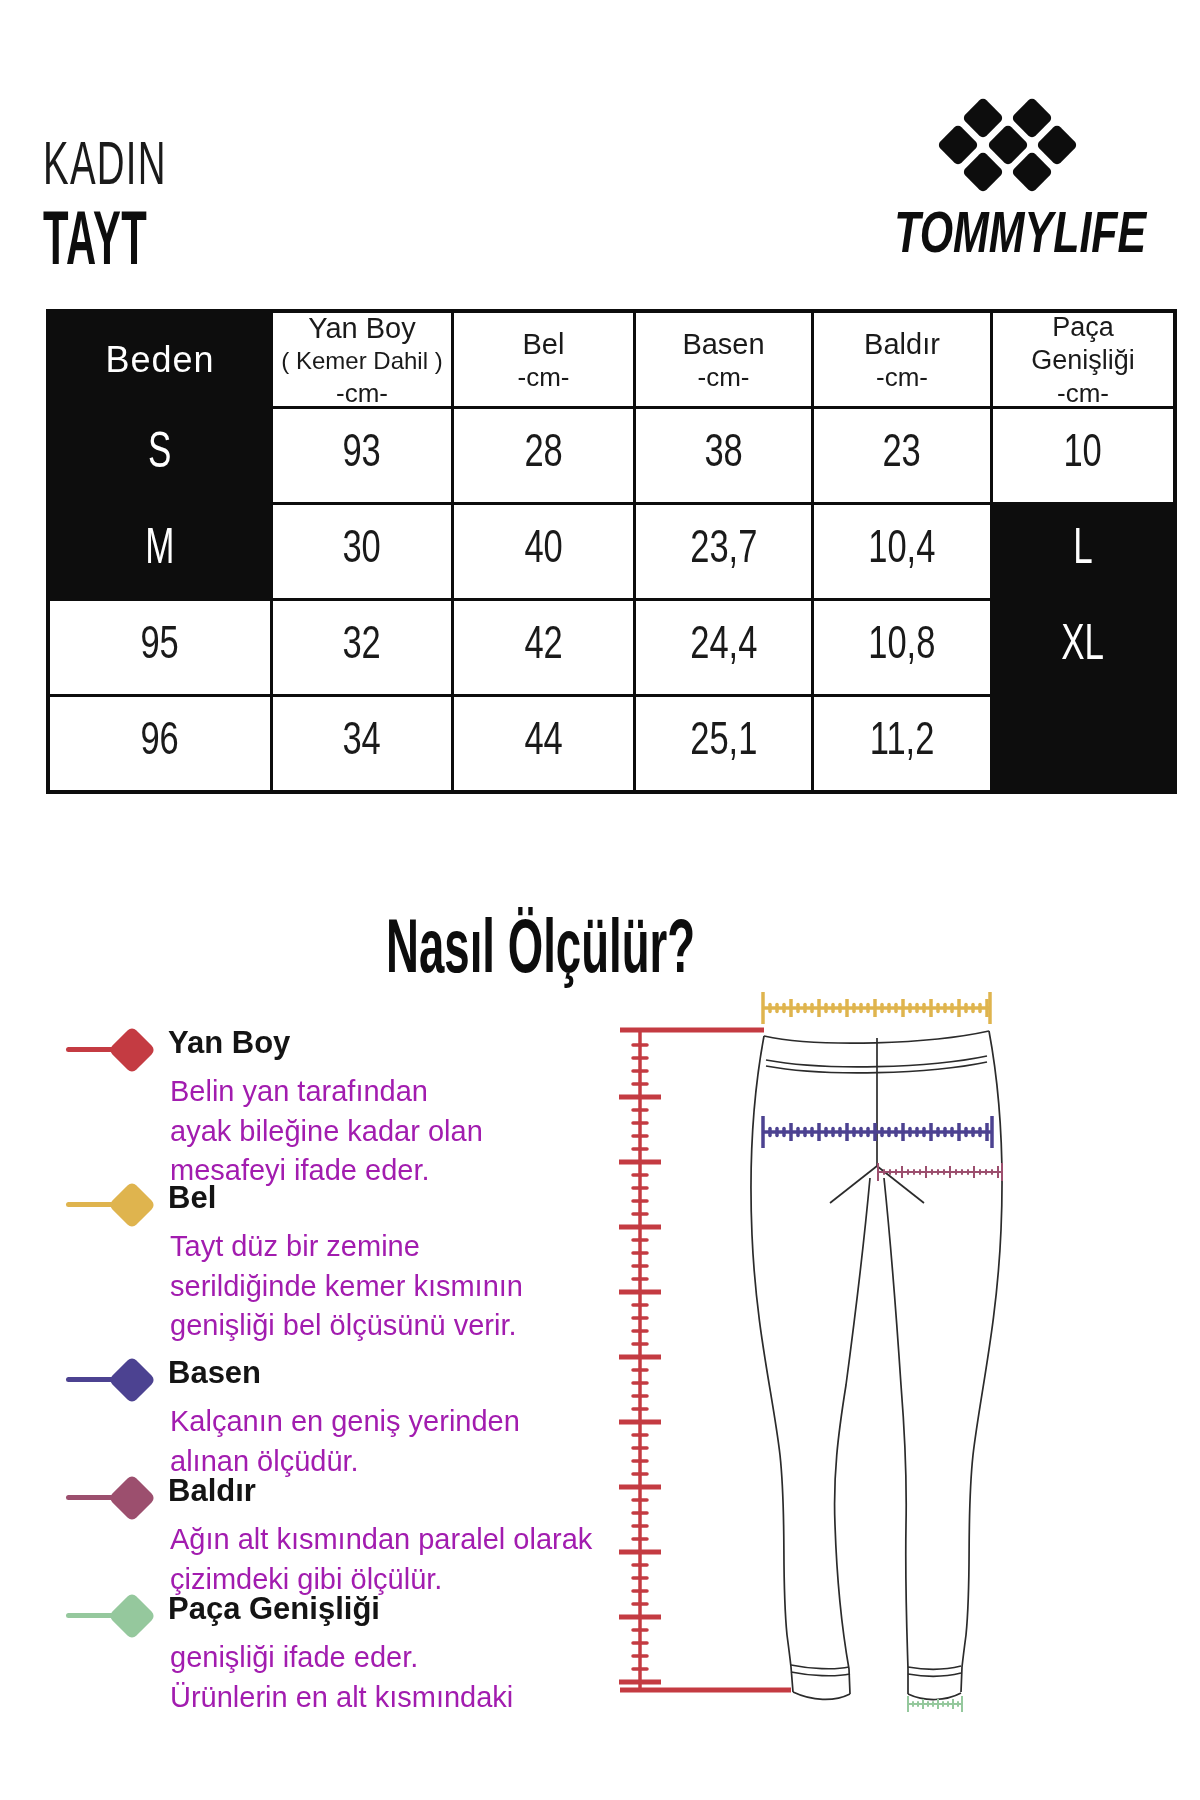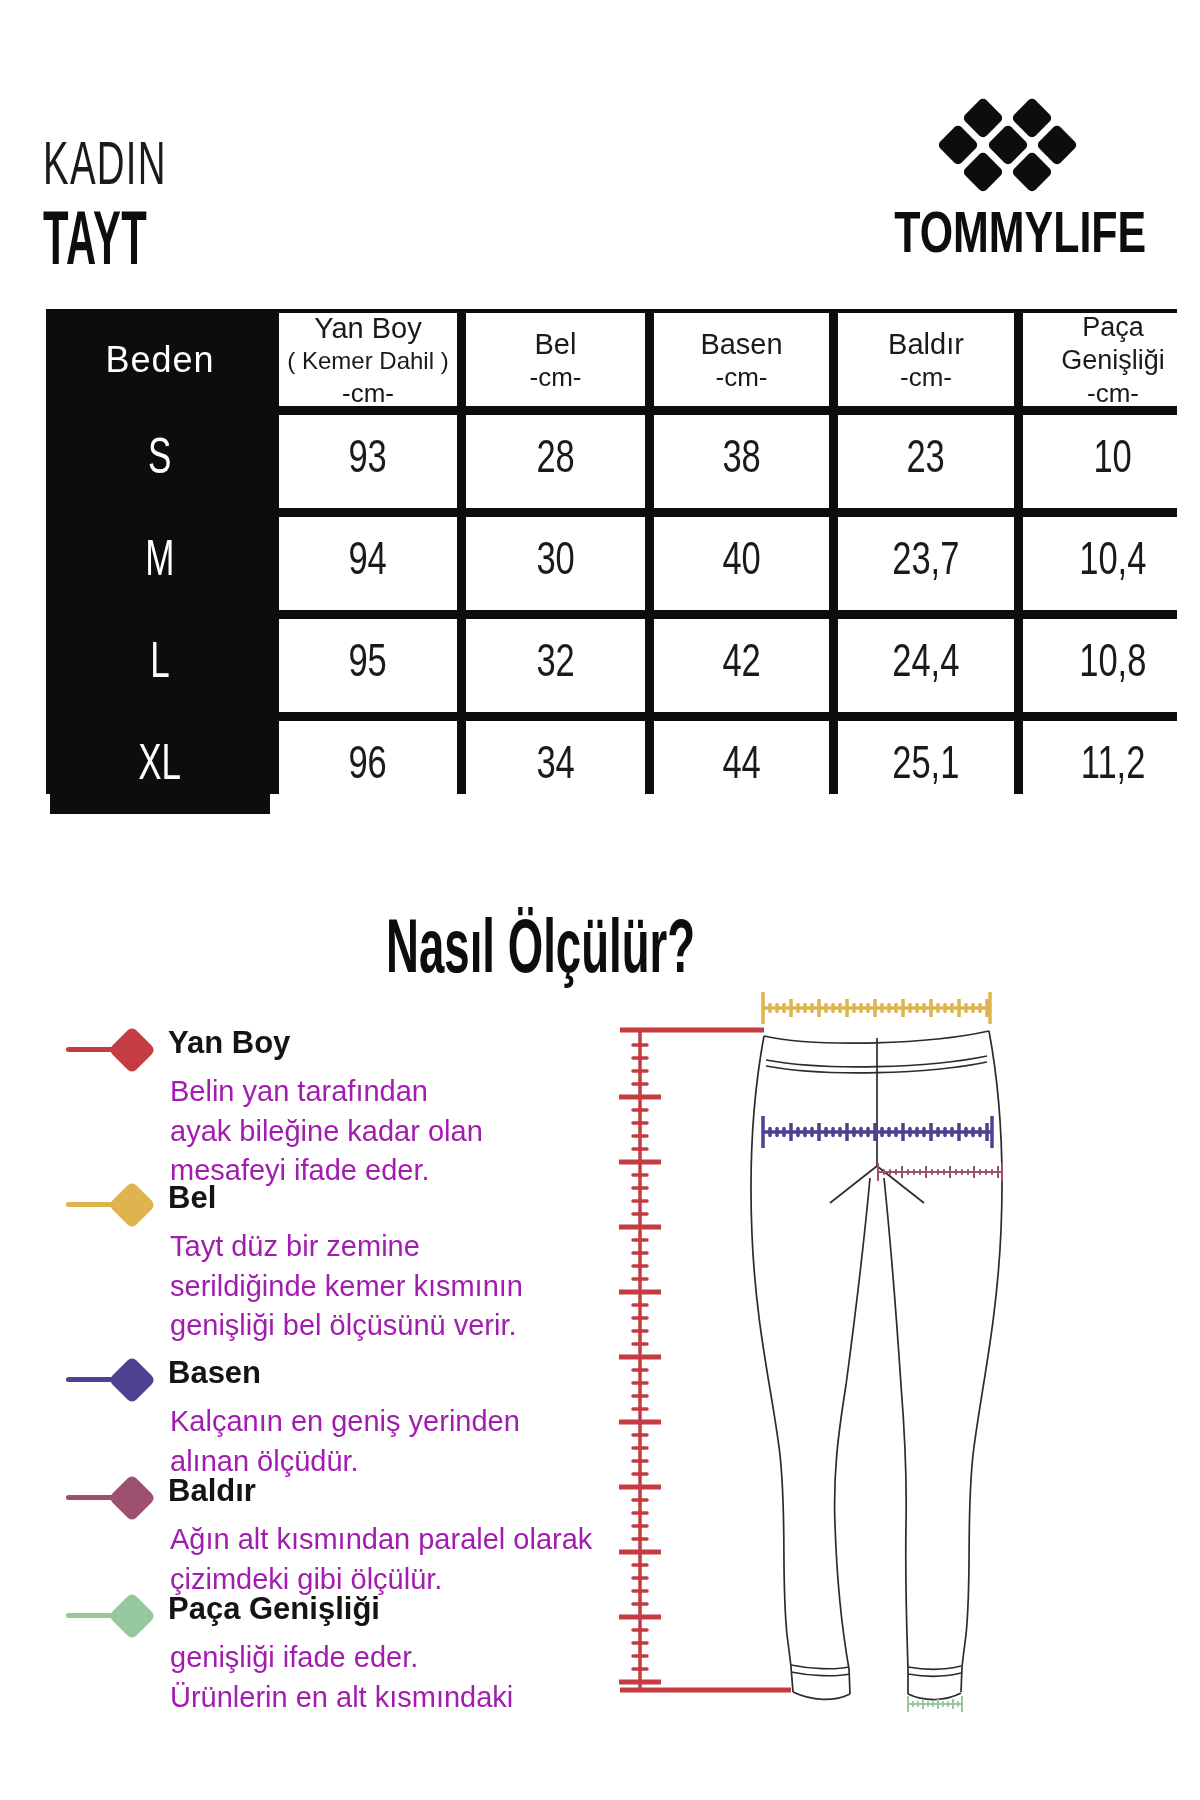--- a/index.html
+++ b/index.html
@@ -5,28 +5,28 @@
   html,body{margin:0;padding:0;background:#ffffff;}
   #canvas{position:relative;width:1200px;height:1800px;background:#fff;overflow:hidden;
           font-family:"Liberation Sans",sans-serif;color:#111;}
   .abs{position:absolute;}
   .condensed{display:inline-block;transform-origin:left top;white-space:nowrap;}
   .condensed-c{display:inline-block;transform-origin:center top;white-space:nowrap;}
 
   
   #brand-category span{font-size:62px;letter-spacing:2px;transform:scaleX(.62);color:#1a1a1a;}
   #brand-product span{font-size:76px;font-weight:bold;letter-spacing:1px;transform:scaleX(.55);color:#0d0d0d;}
-  #brand-logo-text{text-align:center;}
+  #brand-logo-text{text-align:center;font-style:italic;}
   #brand-logo-text span{font-size:58px;font-weight:bold;transform:scaleX(.74);color:#0d0d0d;}
 
   
   #size-table{left:46px;top:309px;width:1131px;height:485px;box-sizing:border-box;
               border:4px solid #0d0d0d;background:#0d0d0d;display:grid;
               grid-template-columns:220px 178px 179px 175px 176px 180px;
-              grid-template-rows:93px 93px 93px 93px 93px;gap:9px;}
+              grid-template-rows:93px 93px 93px 93px 93px;gap:3px;}
   .cell{background:#fff;display:flex;flex-direction:column;align-items:center;justify-content:center;
         text-align:center;color:#1a1a1a;}
   .cell.dark{background:#0d0d0d;color:#fff;}
   .corner-label{font-size:36px;letter-spacing:1px;}
   .h-title{font-size:29px;line-height:34px;}
   .h-sub{font-size:24px;line-height:32px;white-space:nowrap;}
   .h-unit{font-size:26px;line-height:32px;}
   .h-wrap{font-size:27px;line-height:33px;padding:0 14px;}
   .size-cell{padding-bottom:12px;}
   .size-cell span{font-size:50px;transform:scaleX(.7);transform-origin:center center;display:inline-block;}
@@ -113,23 +113,20 @@
       </div>
     <div class="cell val-cell">
         <span>23</span>
       </div>
     <div class="cell val-cell">
         <span>10</span>
       </div>
 
     <div class="cell dark size-cell">
         <span>M</span>
-      </div>
-    <div class="cell val-cell">
-        <span>94</span>
       </div>
     <div class="cell val-cell">
         <span>30</span>
       </div>
     <div class="cell val-cell">
         <span>40</span>
       </div>
     <div class="cell val-cell">
         <span>23,7</span>
       </div>

